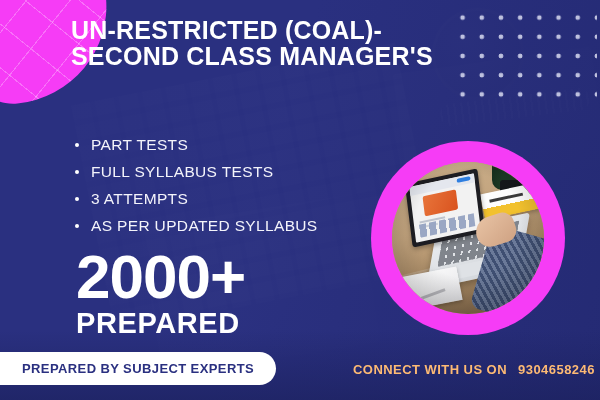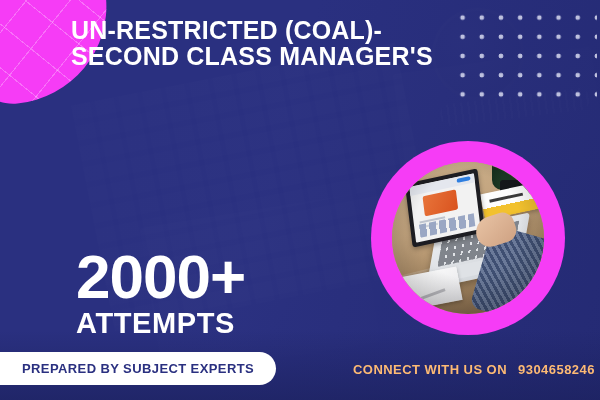--- a/index.html
+++ b/index.html
@@ -348,24 +348,30 @@
 
   <div class="pink-blob"></div>
 
   <div class="dot-grid"></div>
 
   <div class="headline">
     <div>UN-RESTRICTED (COAL)-</div>
     <div>SECOND CLASS MANAGER'S</div>
   </div>
 
+  <ul class="features">
+    <li>PART TESTS</li>
+    <li>FULL SYLLABUS TESTS</li>
+    <li>3 ATTEMPTS</li>
+    <li>AS PER UPDATED SYLLABUS</li>
+  </ul>
 
   <div class="count-block">
     <div class="count-number">2000+</div>
-    <div class="count-label">ATTEMPTS</div>
+    <div class="count-label">PREPARED</div>
   </div>
 
   <div class="photo-ring">
     <div class="photo-circle">
       <div class="ph-desk"></div>
       <div class="ph-desk-edge"></div>
       <div class="ph-plant"></div>
       <div class="ph-pot"></div>
       <div class="ph-book">
         <div class="ph-book-txt"></div>

